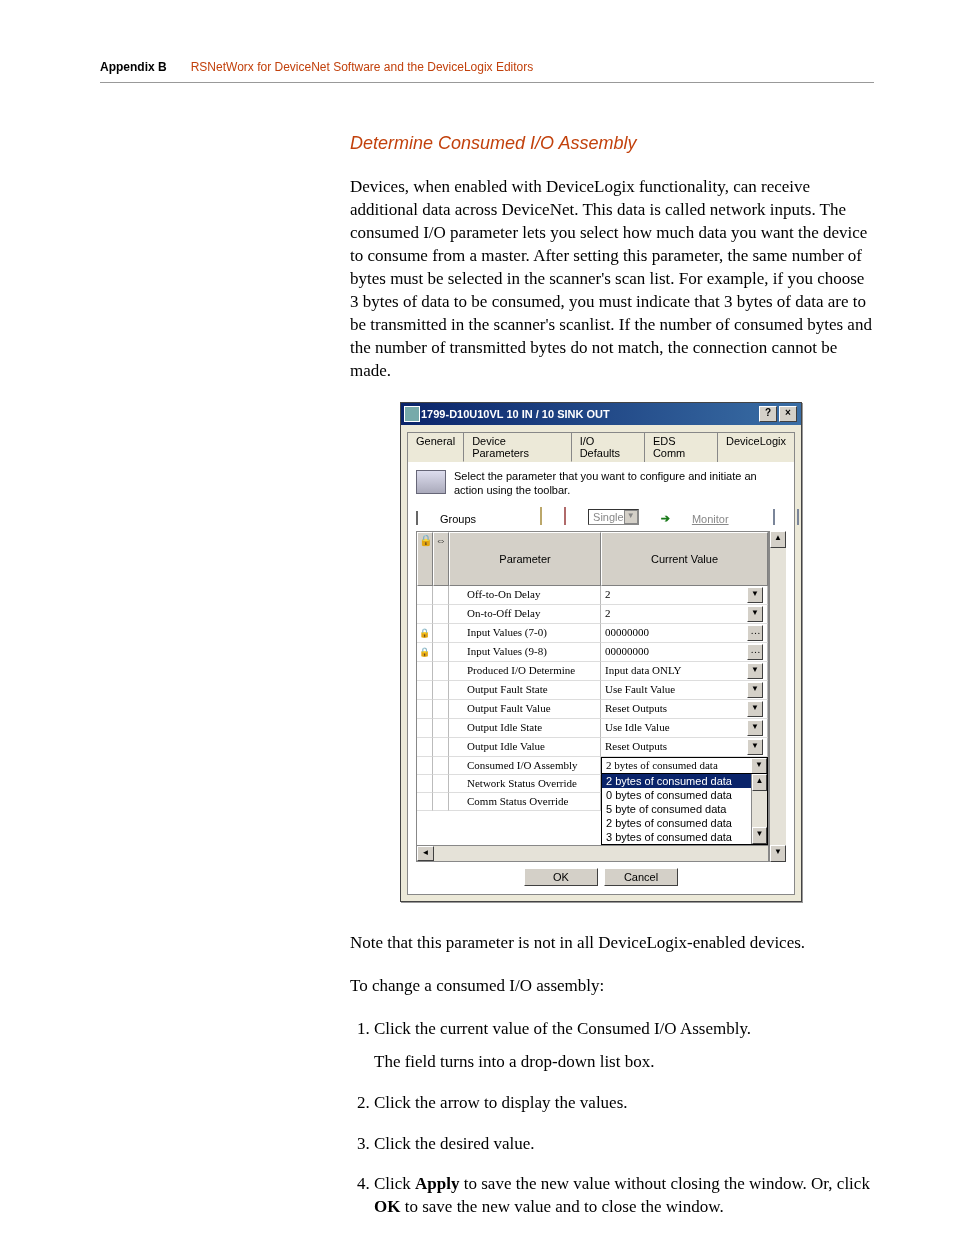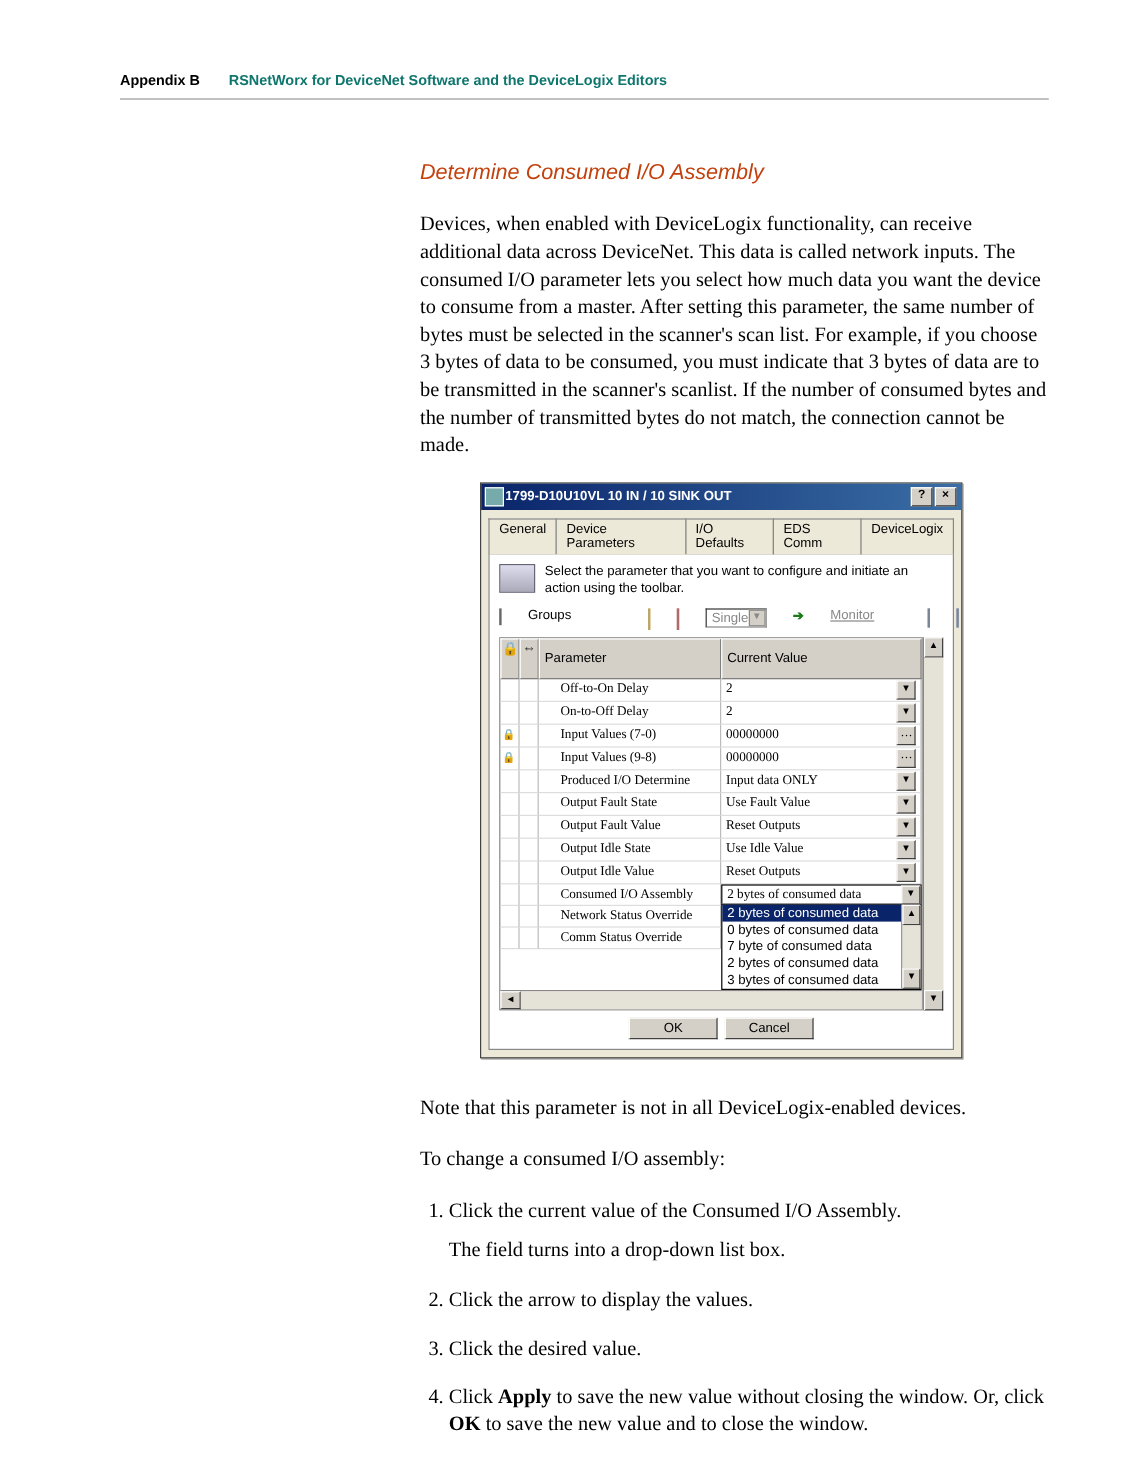--- a/index.html
+++ b/index.html
@@ -19,22 +19,22 @@
     align-items: baseline;
     font-family: Arial, Helvetica, sans-serif;
     font-size: 12px;
     margin-bottom: 8px;
   }
   .header .appendix {
     font-weight: bold;
     margin-right: 24px;
   }
   .header .light {
-    color: #0f766e;
-    font-weight: 700;
+    color: #c2410c;
+    font-weight: 400;
   }
   .rule {
     border-top: 1px solid #999;
     margin-bottom: 50px;
   }
   .content {
     margin-left: 250px;
   }
   .section-heading {
     font-style: italic;
@@ -151,21 +151,21 @@
     background: linear-gradient(#dde, #aab);
     border: 1px solid #667;
     flex: 0 0 auto;
   }
   .instr-text {
     font-size: 11px;
     line-height: 1.2;
   }
   .toolbar {
     display: flex;
-    align-items: flex-start;
+    align-items: flex-end;
     gap: 22px;
     margin-bottom: 4px;
     padding: 2px 0;
   }
   .chk {
     width: 12px; height: 12px;
     border: 1px solid #666;
     background: #fff;
     display: inline-block;
   }
@@ -216,25 +216,26 @@
   }
   .cell {
     padding: 1px 4px;
     border-right: 1px solid #bbb;
     border-bottom: 1px solid #ddd;
     line-height: 15px;
     box-sizing: border-box;
     font-family: Liberation Serif, serif;
   }
   .hcell {
-    padding: 10px 4px;
+    padding: 20px 4px;
     border: 1px solid;
     border-color: #fff #808080 #808080 #fff;
     background: #d4d0c8;
     box-sizing: border-box;
+    text-align: center;
   }
   .col-ic { width: 16px; padding: 1px 1px; text-align: center; }
   .col-ic2 { width: 16px; padding: 1px 1px; text-align: center; }
   .col-param { width: 152px; padding-left: 18px; }
   .col-val { flex: 1; display: flex; justify-content: space-between; align-items: center; }
   .lock { font-size: 9px; color: #aa8800; }
   .dd-btn {
     width: 14px; height: 14px;
     background: #d4d0c8;
     border: 1px solid;
@@ -517,21 +518,21 @@
                       <div class="cell col-ic"></div>
                         <div class="cell col-ic2"></div>
                       <div class="cell col-param">Network Status Override</div>
                     </div>
                     <div class="right-cells" style="position:relative;">
                       <div class="dropdown" style="position:absolute; left:0; top:-1px; width:100%; box-sizing:border-box;">
                         <div class="drow">
                           <div style="flex:1">
                             <div class="dtext dsel">2 bytes of consumed data</div>
                             <div class="dtext">0 bytes of consumed data</div>
-                            <div class="dtext">7 byte of consumed data</div>
+                            <div class="dtext">5 byte of consumed data</div>
                             <div class="dtext">2 bytes of consumed data</div>
                             <div class="dtext">3 bytes of consumed data</div>
                           </div>
                           <div class="dd-scroll">
                             <div class="scroll-btn">▲</div>
                             <div class="dd-scroll-space"></div>
                             <div class="scroll-btn">▼</div>
                           </div>
                         </div>
                       </div>

